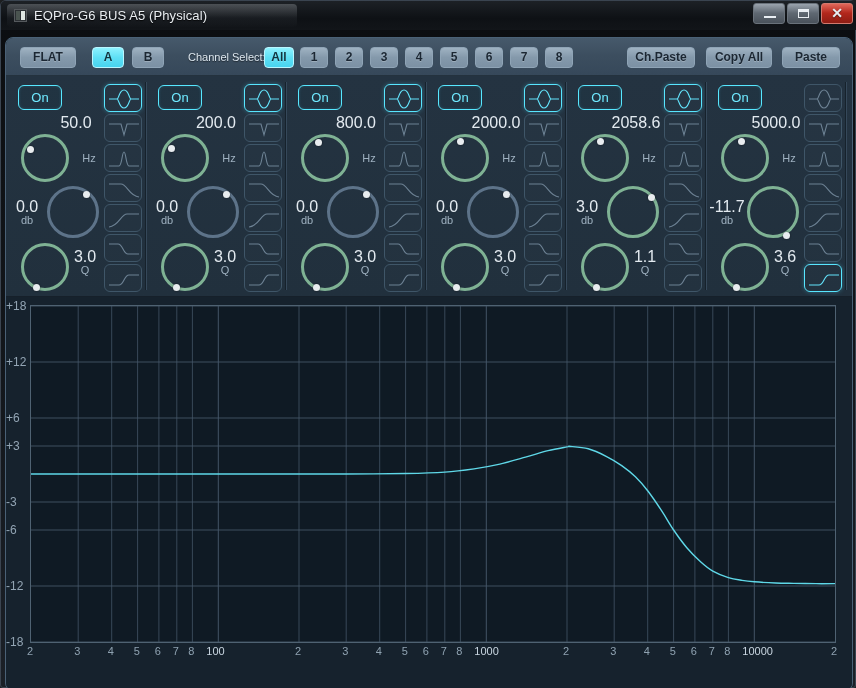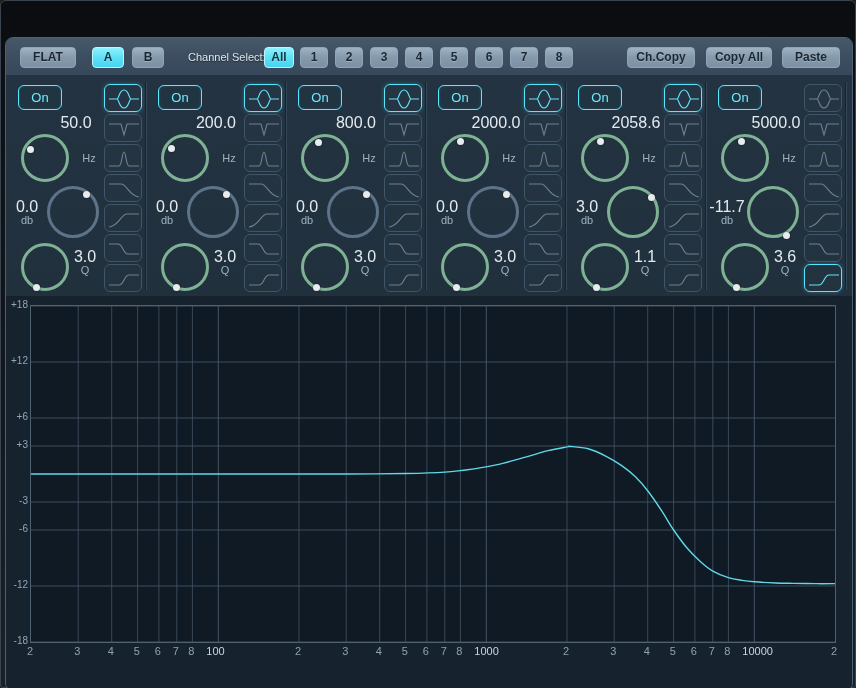--- a/index.html
+++ b/index.html
@@ -125,49 +125,64 @@
     box-shadow:0 0 2px rgba(0,0,0,.6);}
 
   .kval{position:absolute;font-size:16px;color:#e3eaf0;text-align:center;white-space:nowrap;}
   .kunit{position:absolute;font-size:11px;color:#9fb1c0;text-align:center;white-space:nowrap;}
 
   
   .graphwrap{position:relative;width:100%;height:395px;background:#16222d;}
   .graph{position:absolute;left:24px;top:8px;width:806px;height:338px;
     background:#0f1a24;border:1px solid #4f6272;box-sizing:border-box;}
   .graph svg{display:block;}
-  .ylab{position:absolute;right:0;font-size:10px;color:#93a5b4;text-align:right;white-space:nowrap;}
+  .ylab{position:absolute;right:0;font-size:12px;color:#93a5b4;white-space:nowrap;}
   .xlab{position:absolute;font-size:11px;color:#8fa2b1;white-space:nowrap;}
   .xlab.maj{color:#c9d6e0;}
 </style>
 </head>
 <body>
 
 <div class="window">
 
+  <div class="titlebar">
+    <div class="title-glass"></div>
+    <div class="title-icon">
+        <i class="a"></i>
+        <i class="b"></i>
+      </div>
+    <div class="title-text">EQPro-G6 BUS A5 (Physical)</div>
+    <div class="wctl min">
+        <span class="bar"></span>
+      </div>
+    <div class="wctl max">
+        <span class="sq"></span>
+      </div>
+    <div class="wctl close"><span class="x">✕</span></div>
+  </div>
 
   <div class="plugin">
 
     <div class="toolbar">
       <div class="btn flat">FLAT</div>
       <div class="btn ab-a on">A</div>
       <div class="btn ab-b">B</div>
       <div class="chsel-label">Channel Select:</div>
       <div id="channel-buttons">
           <div class="btn ch on" style="left: 258px; width: 30px;">All</div>
           <div class="btn ch" style="left: 294px;">1</div>
           <div class="btn ch" style="left: 329px;">2</div>
           <div class="btn ch" style="left: 364px;">3</div>
           <div class="btn ch" style="left: 399px;">4</div>
           <div class="btn ch" style="left: 434px;">5</div>
           <div class="btn ch" style="left: 469px;">6</div>
           <div class="btn ch" style="left: 504px;">7</div>
           <div class="btn ch" style="left: 539px;">8</div>
         </div>
-      <div class="btn chcopy">Ch.Copy</div>
+      <div class="btn chcopy">Ch.Paste</div>
       <div class="btn copyall">Copy All</div>
       <div class="btn paste">Paste</div>
     </div>
 
     <div class="bands" id="bands-strip">
         <div class="band" style="left: 0px;">
           <div class="on-btn">On</div>
           <div class="ftypes">
             <div class="ft sel">
               <svg width="32" height="22" viewBox="0 0 32 22">

